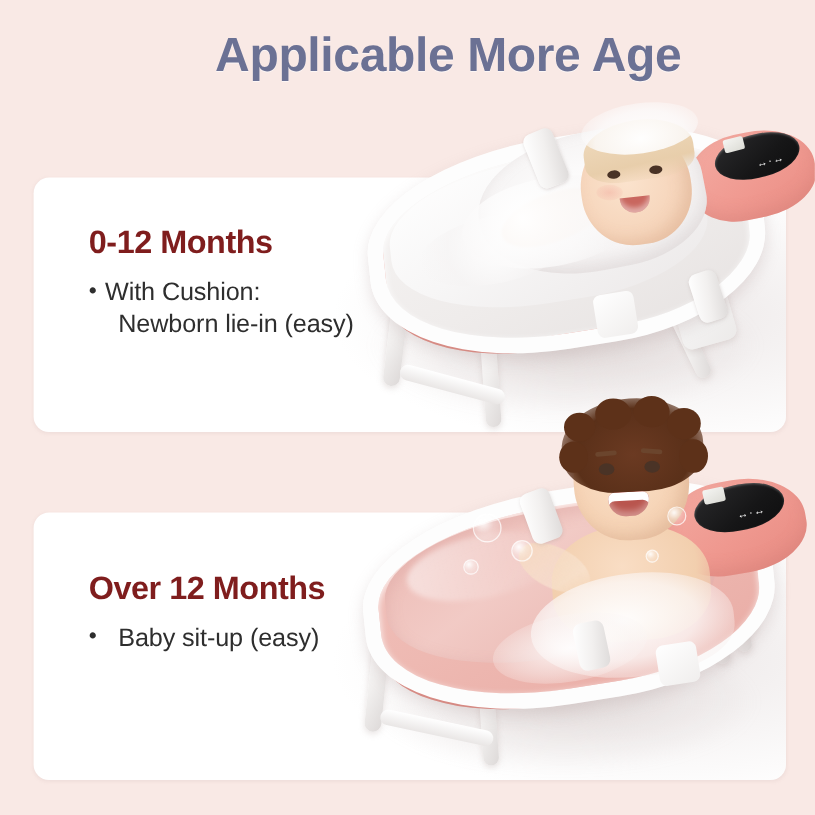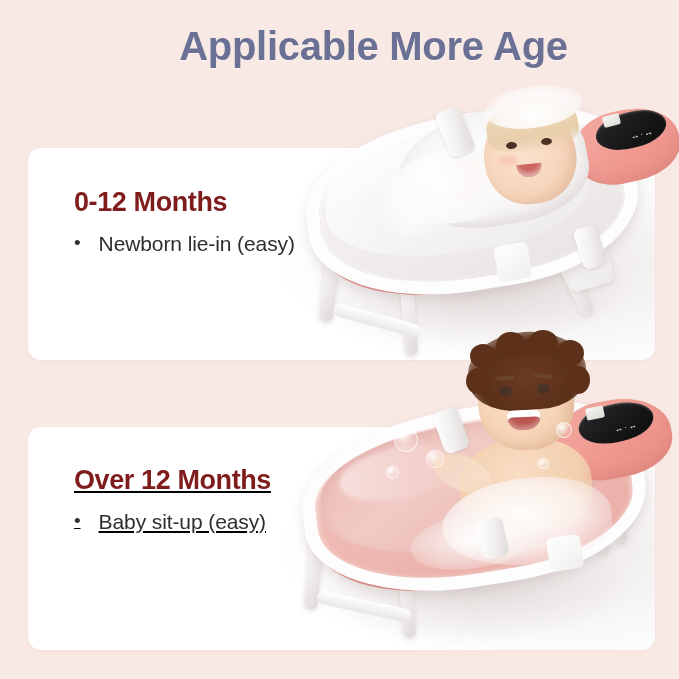--- a/index.html
+++ b/index.html
@@ -52,21 +52,21 @@
     position: absolute;
     right: 0; top: 0;
     width: 62%;
     height: 100%;
     background: radial-gradient(ellipse at 75% 55%, rgba(232,226,226,0.75) 0%, rgba(255,255,255,0) 68%);
     pointer-events: none;
   }
 
   .card-text { position: absolute; left: 46px; }
   .card-top .card-text { top: 40px; }
-  .card-bottom .card-text { top: 39px; text-decoration: underline; }
+  .card-bottom .card-text { top: 49px; }
 
   .card-heading {
     font-size: 27px;
     font-weight: 700;
     color: #7f1d1d;
     letter-spacing: -0.4px;
     line-height: 1.1;
     margin: 0 0 12px 0;
     white-space: nowrap;
   }
@@ -487,20 +487,21 @@
 
   <div class="title">Applicable More Age</div>
 
   <div class="card card-top">
     <div class="card-inner-glow"></div>
     <div class="card-text">
       <div class="card-heading">0-12 Months</div>
       <div class="bullet-row">
         <span class="bullet-dot">•</span>
         <span class="bullet-lines">
+          <span class="bullet-line">With Cushion:</span>
           <span class="bullet-line second">Newborn lie-in (easy)</span>
         </span>
       </div>
     </div>
   </div>
 
   <div class="photo photo-top">
     <div class="tub">
       <div class="t-shadow"></div>
       <div class="t-leg-1"></div>

